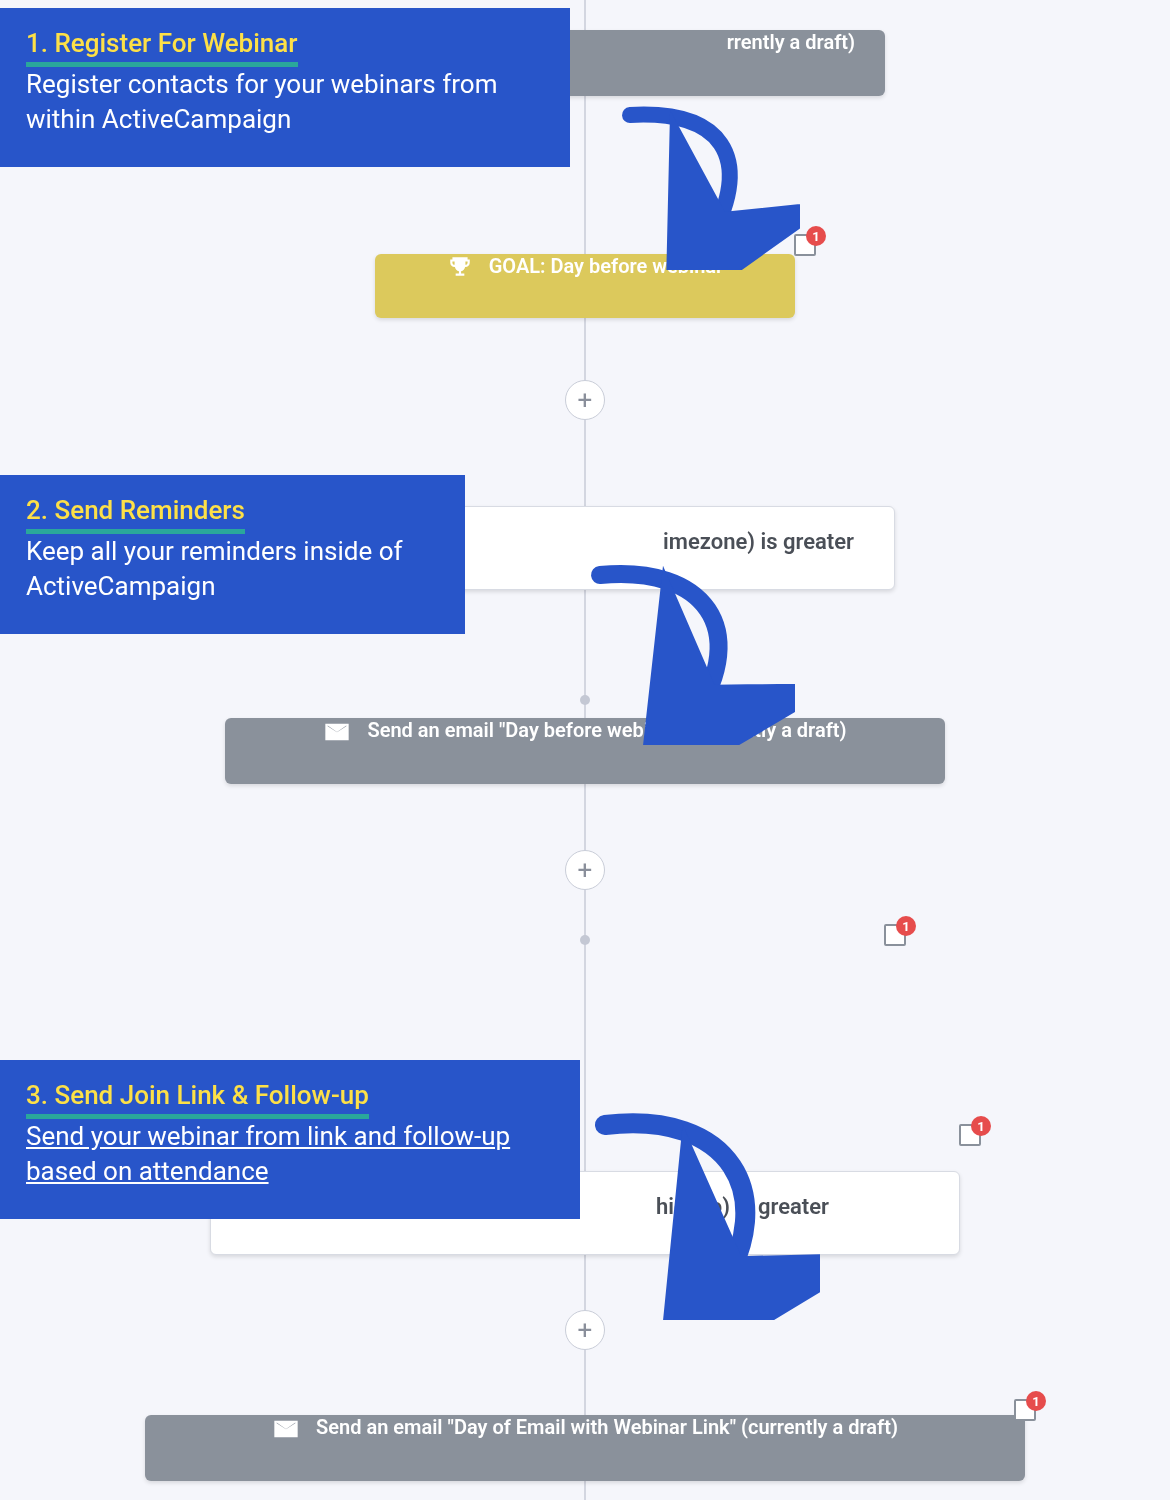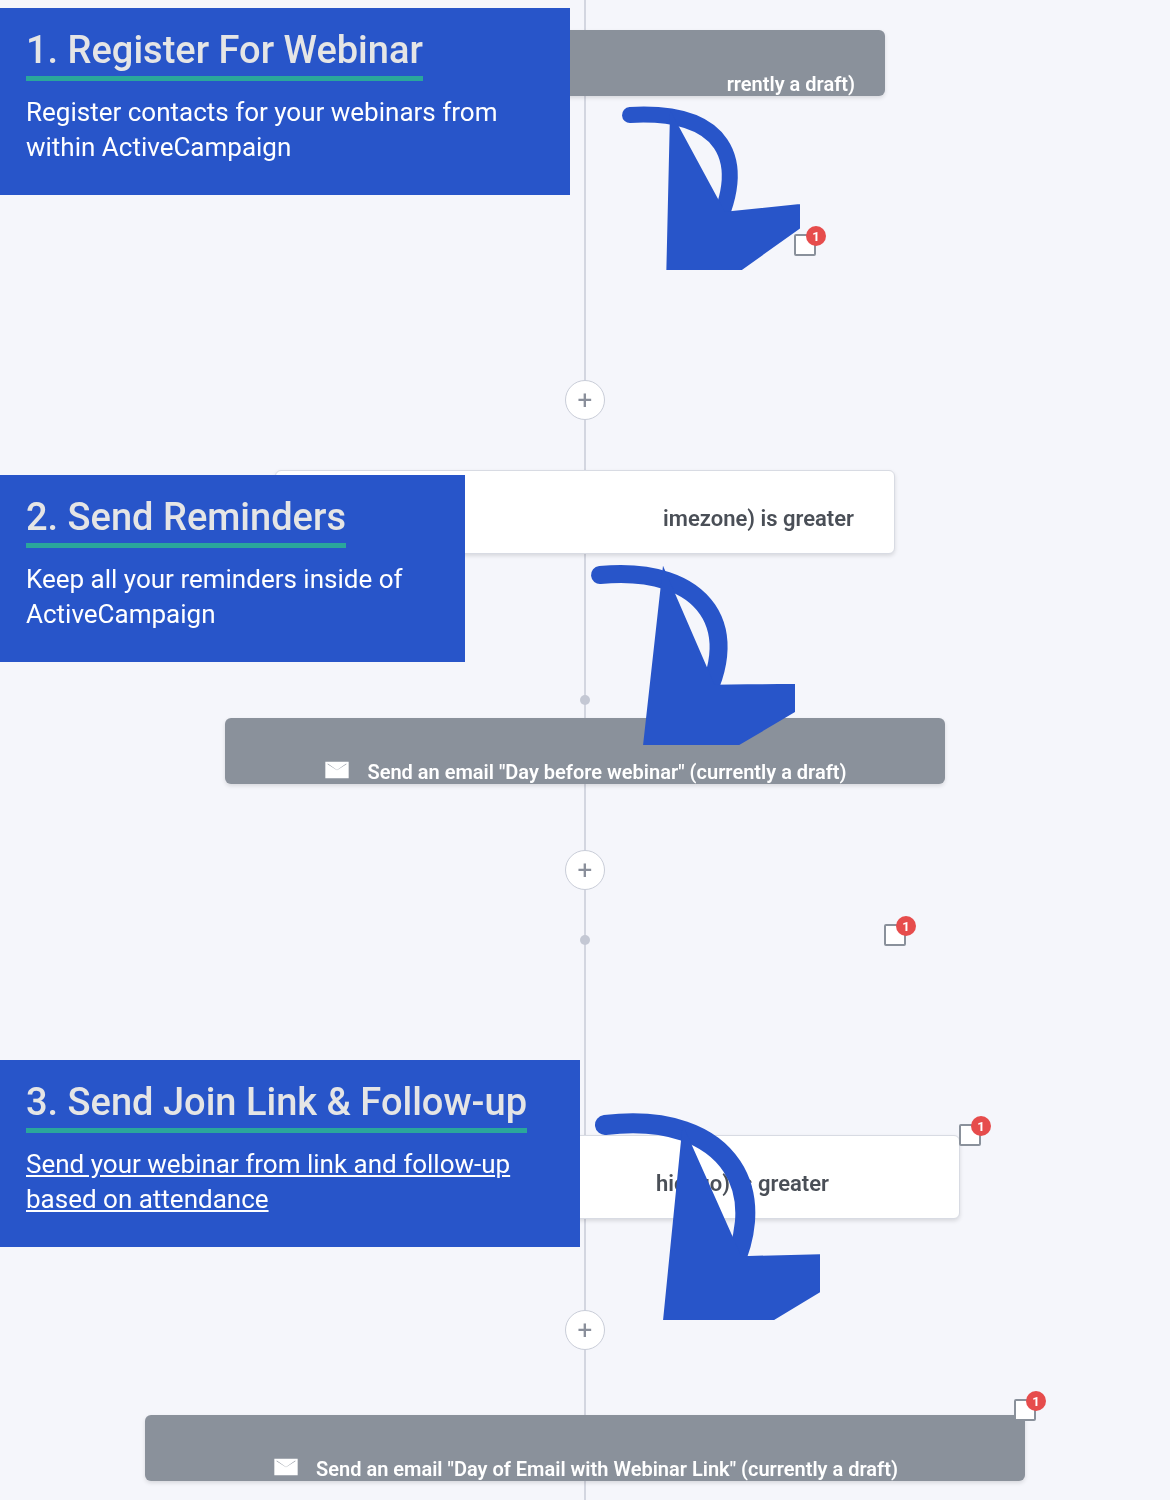--- a/index.html
+++ b/index.html
@@ -25,21 +25,21 @@
     background: #d3d6e0;
     transform: translateX(-1px);
     z-index: 0;
   }
   .node {
     position: absolute;
     left: 50%;
     transform: translateX(-50%);
     border-radius: 6px;
     display: flex;
-    align-items: flex-end;
+    align-items: flex-start;
     justify-content: center;
     padding: 0 26px;
     font-weight: 600;
     box-shadow: 0 2px 4px rgba(0,0,0,.12);
     z-index: 2;
   }
   .node .ico { margin-right: 16px; display:flex; align-items:center; }
   .node-email {
     background: #8a919b;
     color: #fff;
@@ -54,20 +54,21 @@
   }
   .node-cond {
     background: #fff;
     color: #4a4f57;
     border: 1px solid #d8dbe3;
     font-size: 22px;
     font-weight: 600;
     padding: 22px 40px;
     min-height: 84px;
     justify-content: flex-end;
+    margin-top: 36px;
   }
   .plus {
     position: absolute;
     left: 50%;
     transform: translate(-50%,-50%);
     width: 40px; height: 40px;
     border-radius: 50%;
     background: #fff;
     border: 1px solid #c9cdd8;
     color: #8a8f9b;
@@ -115,27 +116,26 @@
   .callout {
     position: absolute;
     left: 0;
     background: #2855c9;
     color: #fff;
     padding: 20px 26px 30px 26px;
     z-index: 10;
     max-width: 580px;
   }
   .callout h3 {
-    color: #e5e5e5;
-    font-size: 38px;
+    color: #fde047;
+    font-size: 26px;
     font-weight: 500;
     display: inline-block;
     border-bottom: 5px solid #2aa79b;
     padding-bottom: 4px;
-    margin-bottom: 14px;
   }
   .callout p {
     font-size: 26px;
     line-height: 1.35;
     font-weight: 400;
   }
 
   
   .arrow {
     position: absolute;
@@ -148,20 +148,28 @@
 
 <div class="flow">
   <div class="spine"></div>
 
   <div class="node node-email" style="top:30px; width:600px; justify-content:flex-end; padding-right:30px;">
     <span>rrently a draft)</span>
   </div>
 
   <div class="notes-badge" style="top:230px; left:790px;" data-count="1"></div>
 
+  <div class="node node-goal" style="top:254px; width:420px;">
+    <span class="ico">
+      <svg width="26" height="26" viewBox="0 0 24 24" fill="#fff">
+          <path d="M5 3h14v2h2v3c0 2.2-1.8 4-4 4h-.3A5 5 0 0 1 13 15.9V18h3v2H8v-2h3v-2.1A5 5 0 0 1 7.3 12H7c-2.2 0-4-1.8-4-4V5h2V3zm0 4v1c0 1.1.9 2 2 2V7H5zm14 0h-2v3c1.1 0 2-.9 2-2V7z"></path>
+        </svg>
+    </span>
+    <span>GOAL: Day before webinar</span>
+  </div>
 
   <div class="plus" style="top:400px;">
     <span>+</span>
   </div>
 
   <div class="node node-cond" style="top:470px; width:620px; padding-right:40px;">
     <span>imezone) is greater</span>
   </div>
 
   <div class="dot" style="top:700px;"></div>

